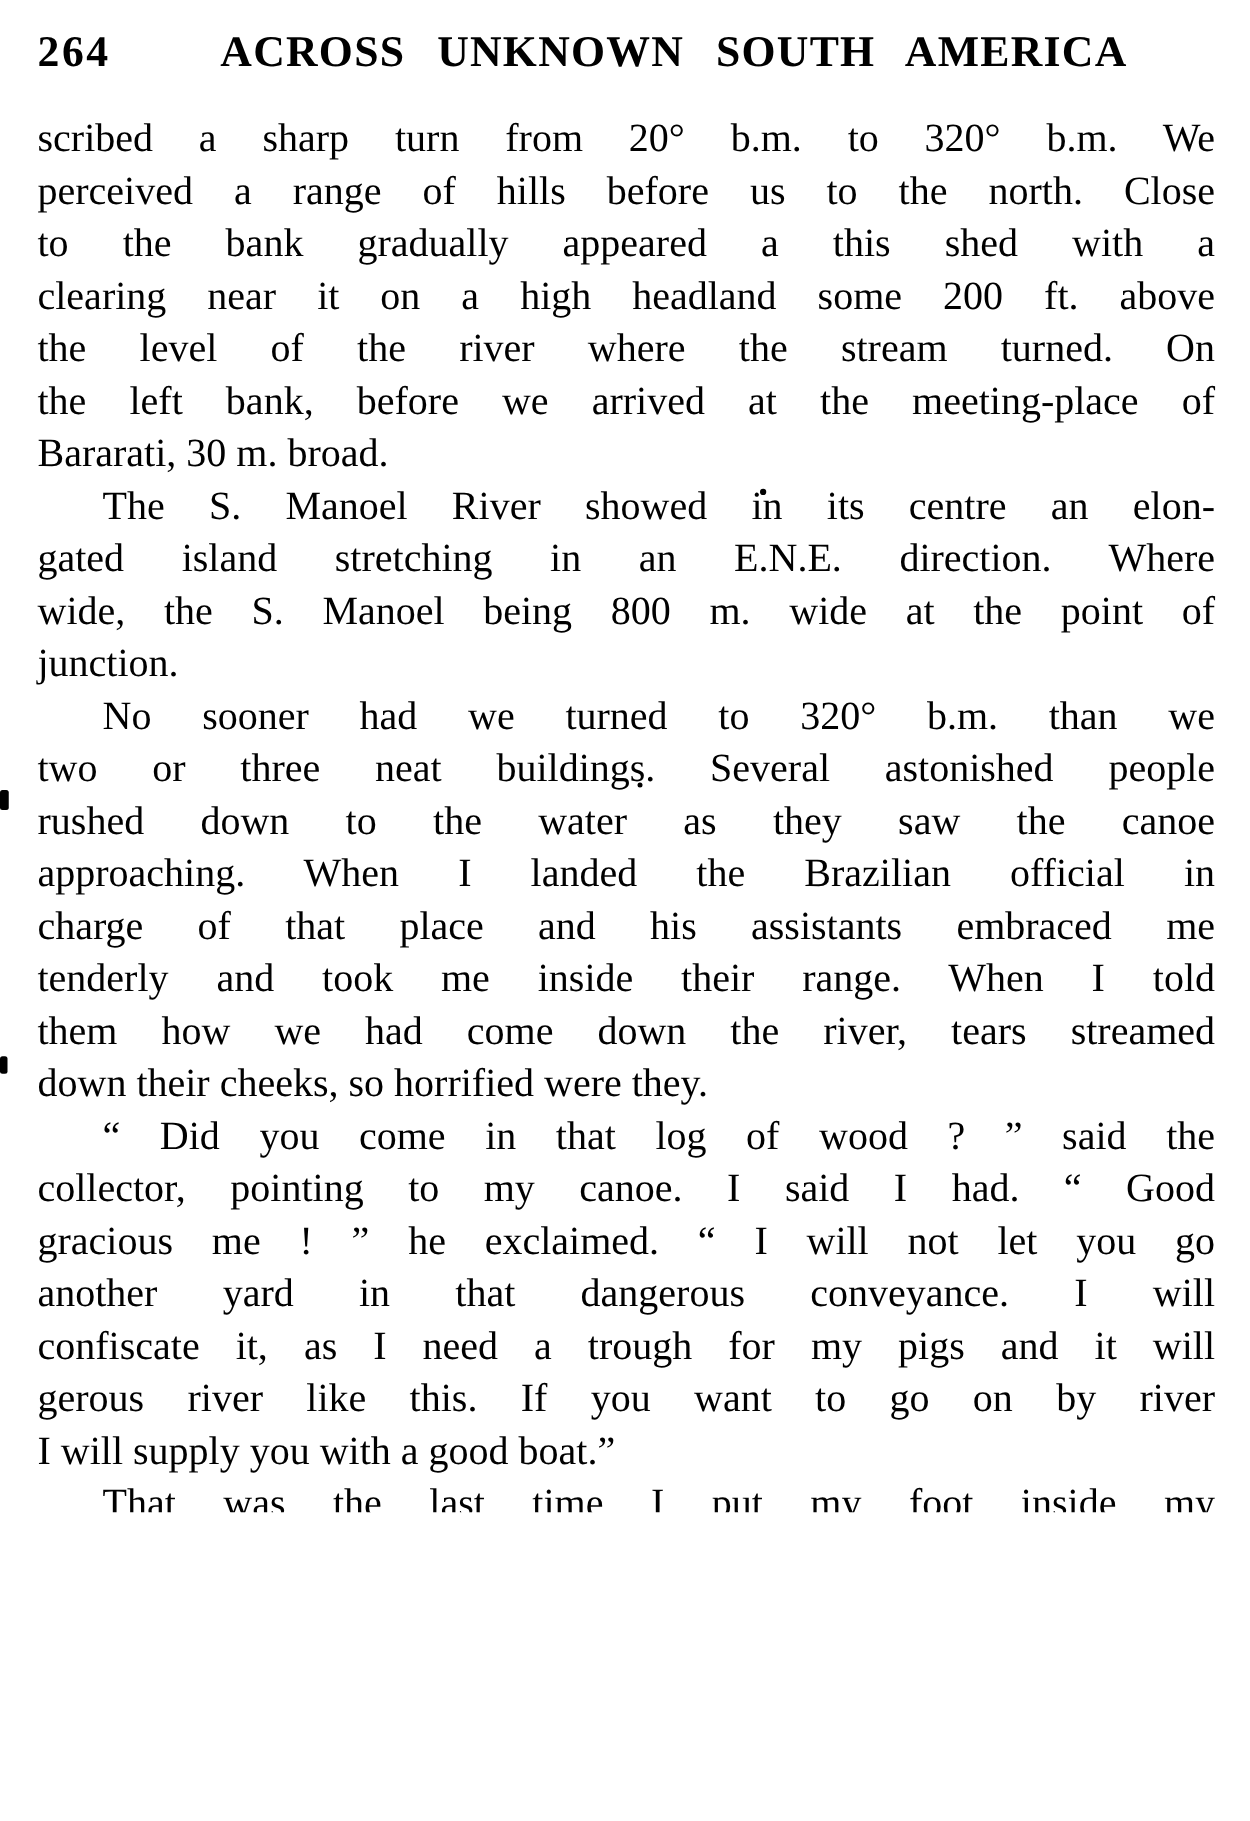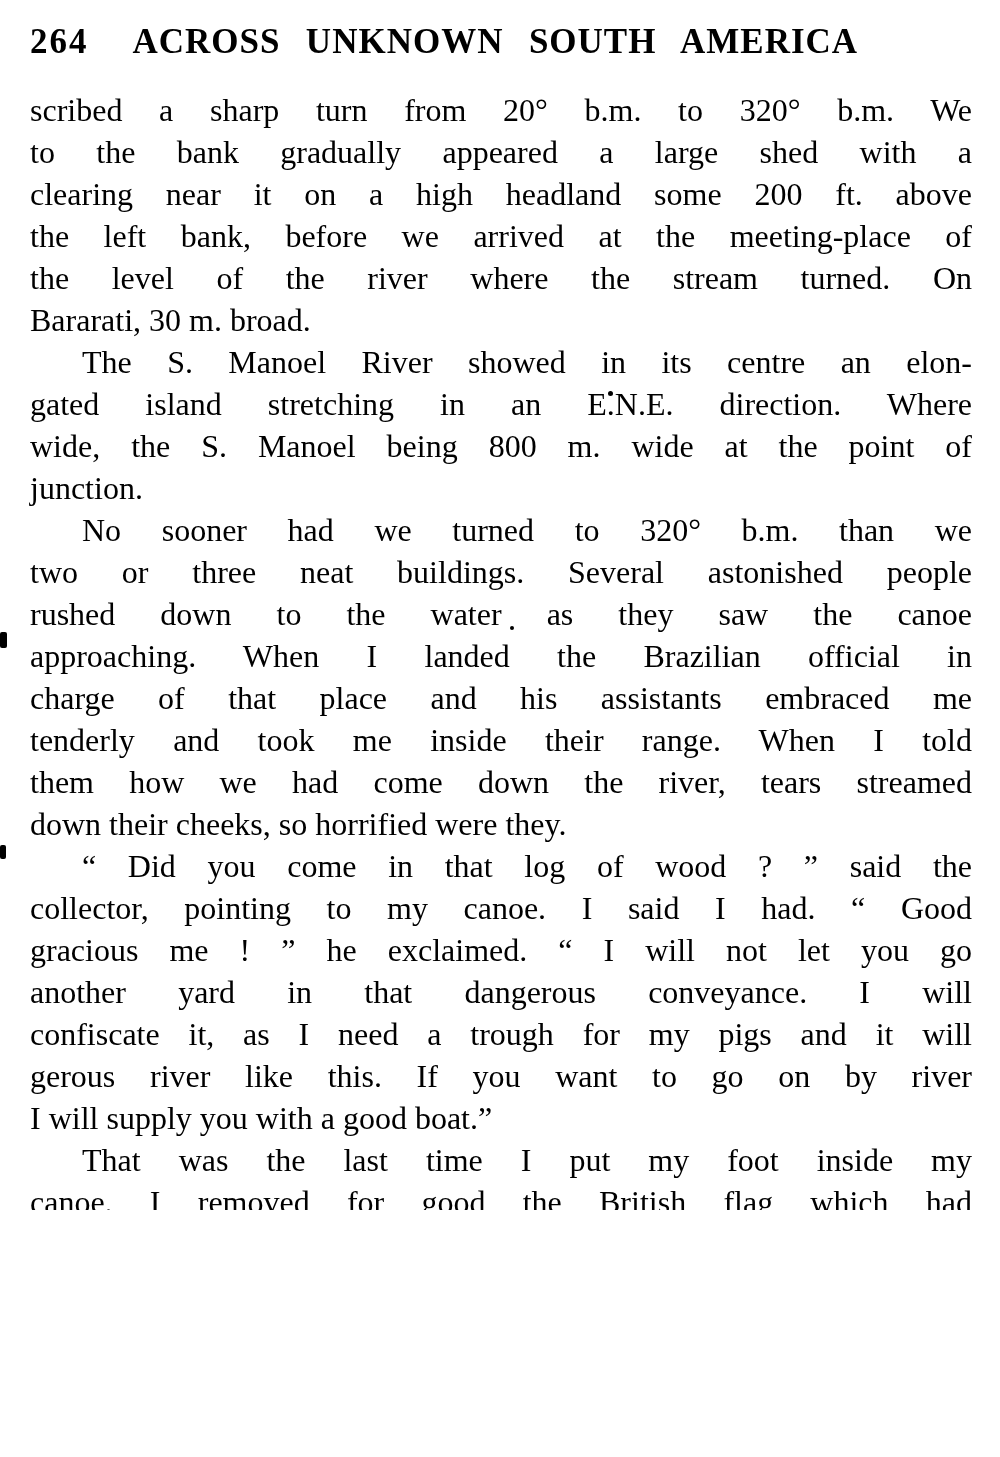--- a/index.html
+++ b/index.html
@@ -24,21 +24,21 @@
     font-weight: bold;
     font-size: 35px;
     line-height: 40px;
   }
   .page-number {
     flex: 0 0 auto;
     letter-spacing: 2px;
   }
   .running-title {
     flex: 1 1 auto;
-    text-align: center;
+    text-align: right;
     word-spacing: 0.45em;
     letter-spacing: 1px;
     padding-right: 70px;
   }
   .body-text {
     margin-top: 27px;
     font-size: 32px;
   }
   .para { margin: 0; }
   .line {
@@ -72,24 +72,25 @@
 
   <div class="header">
     <span class="page-number">264</span>
     <span class="running-title">ACROSS UNKNOWN SOUTH AMERICA</span>
   </div>
 
   <div class="body-text">
 
     <div class="para">
       <div class="line first">scribed a sharp turn from 20° b.m. to 320° b.m.  We</div>
-      <div class="line">to the bank gradually appeared a large shed with a</div>
+      <div class="line">perceived a range of hills before us to the north.  Close</div>
+      <div class="line">to the bank gradually appeared a this shed with a</div>
       <div class="line">clearing near it on a high headland some 200 ft. above</div>
+      <div class="line">the level of the river where the stream turned.  On</div>
       <div class="line">the left bank, before we arrived at the meeting-place of</div>
-      <div class="line">the level of the river where the stream turned.  On</div>
       <div class="line short">Bararati, 30 m. broad.</div>
     </div>
 
     <div class="para indent">
       <div class="line first">The S. Manoel River showed in its centre an elon-</div>
       <div class="line">gated island stretching in an E.N.E. direction.  Where</div>
       <div class="line">wide, the S. Manoel being 800 m. wide at the point of</div>
       <div class="line short">junction.</div>
     </div>
 

